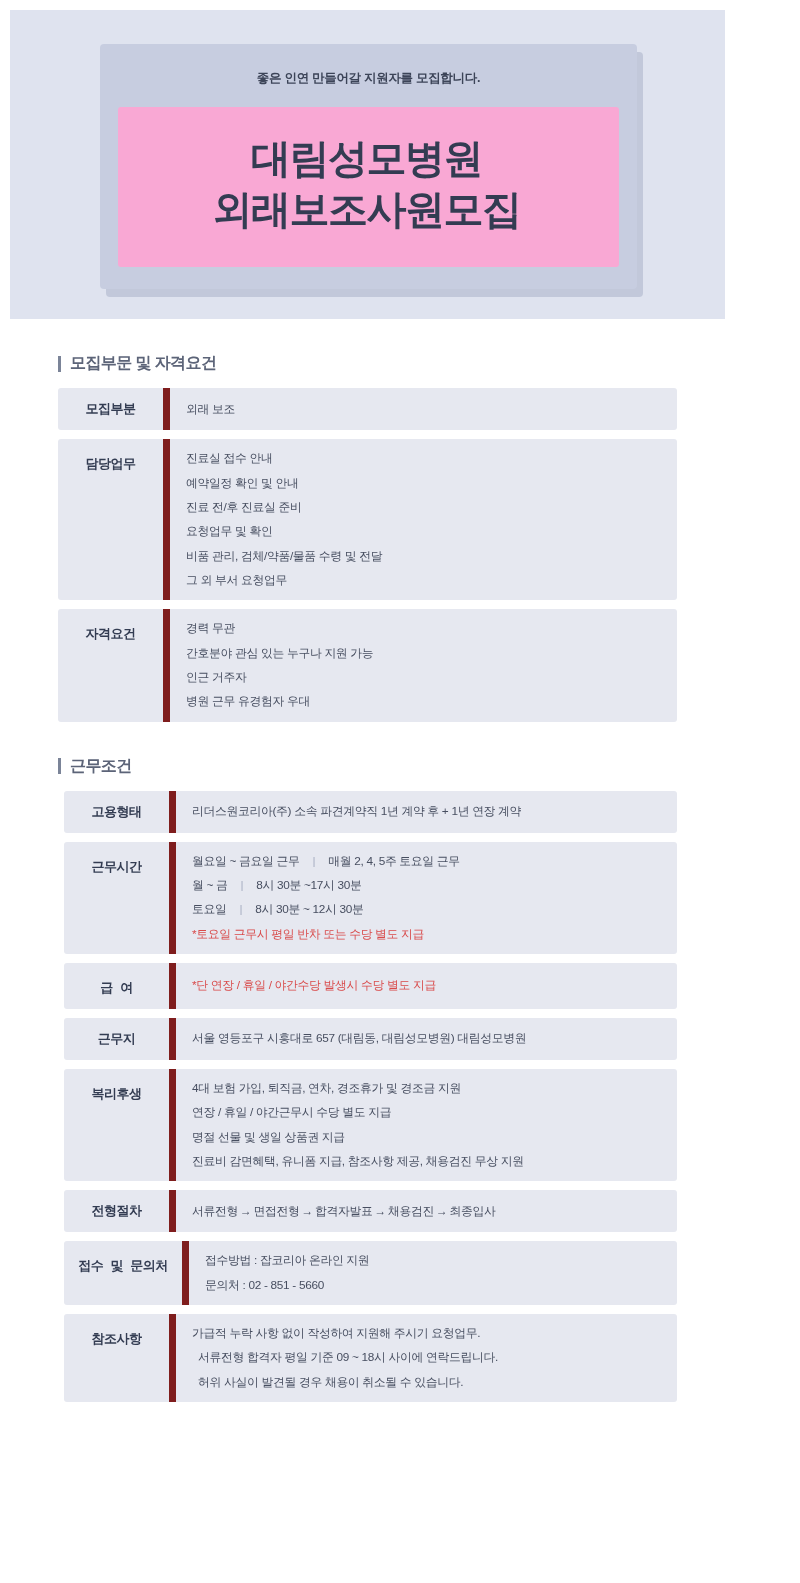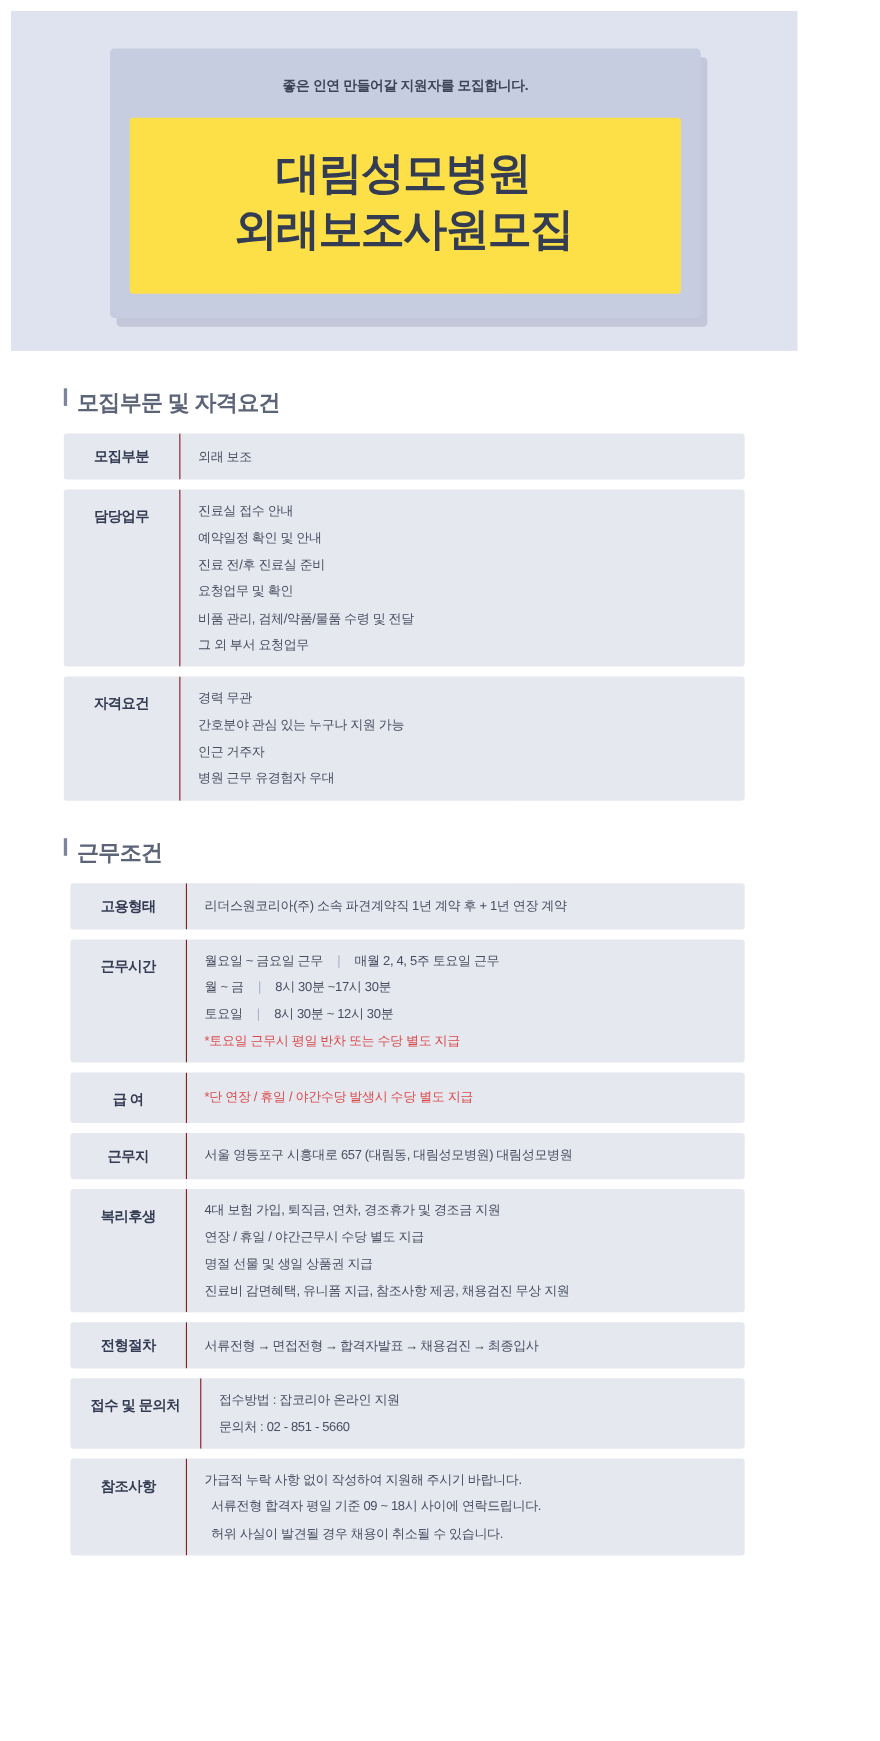--- a/index.html
+++ b/index.html
@@ -37,41 +37,41 @@
   }
   .hero-sub {
     text-align: center;
     font-size: 12.5px;
     font-weight: bold;
     color: #3c4458;
     letter-spacing: -0.3px;
     margin-bottom: 20px;
   }
   .hero-inner {
-    background: #fde047;
+    background: #f9a8d4;
     border-radius: 3px;
     padding: 26px 10px 32px 6px;
   }
   .hero-title {
     text-align: center;
     font-size: 40px;
     line-height: 1.28;
     font-weight: bold;
     color: #333c52;
     letter-spacing: -1.5px;
   }
 
   
   .section {
     padding: 0 58px;
   }
   .section-title {
     display: flex;
-    align-items: flex-start;
-    font-size: 20px;
+    align-items: center;
+    font-size: 16px;
     font-weight: bold;
     color: #5c6478;
     letter-spacing: -0.6px;
     margin: 34px 0 14px 0;
   }
   .section-title .bar {
     display: inline-block;
     width: 3px;
     height: 16px;
     background: #7b8498;
@@ -91,26 +91,27 @@
     flex: 0 0 105px;
     display: flex;
     align-items: center;
     justify-content: center;
     font-size: 13px;
     font-weight: bold;
     color: #333c52;
     letter-spacing: -0.5px;
     padding: 12px 4px;
     text-align: center;
+    font-family: Liberation Mono, monospace;
   }
   .row-label.top { align-items: flex-start; padding-top: 16px; }
   .row-label.wide { flex: 0 0 118px; }
   .row-body {
     flex: 1 1 auto;
-    border-left: 1px solid #7f1d1d;
+    border-left: 7px solid #7f1d1d;
     padding: 12px 14px 12px 16px;
     display: flex;
     flex-direction: column;
     gap: 9px;
     justify-content: center;
   }
   .line {
     font-size: 11.8px;
     color: #474e60;
     letter-spacing: -0.3px;
@@ -237,21 +238,21 @@
       <div class="row-label wide top">접수 및 문의처</div>
       <div class="row-body">
         <div class="line">접수방법 :  잡코리아 온라인 지원</div>
         <div class="line">문의처 :   02 - 851 - 5660</div>
       </div>
     </div>
 
     <div class="row indent">
       <div class="row-label top">참조사항</div>
       <div class="row-body">
-        <div class="line">가급적 누락 사항 없이 작성하여 지원해 주시기 바랍니다.</div>
+        <div class="line">가급적 누락 사항 없이 작성하여 지원해 주시기 요청업무.</div>
         <div class="line indent1">서류전형 합격자 평일 기준 09 ~ 18시 사이에 연락드립니다.</div>
         <div class="line indent1">허위 사실이 발견될 경우 채용이 취소될 수 있습니다.</div>
       </div>
     </div>
   </div>
 
   <div class="spacer-bottom"></div>
 </div>
 
 </body></html>

